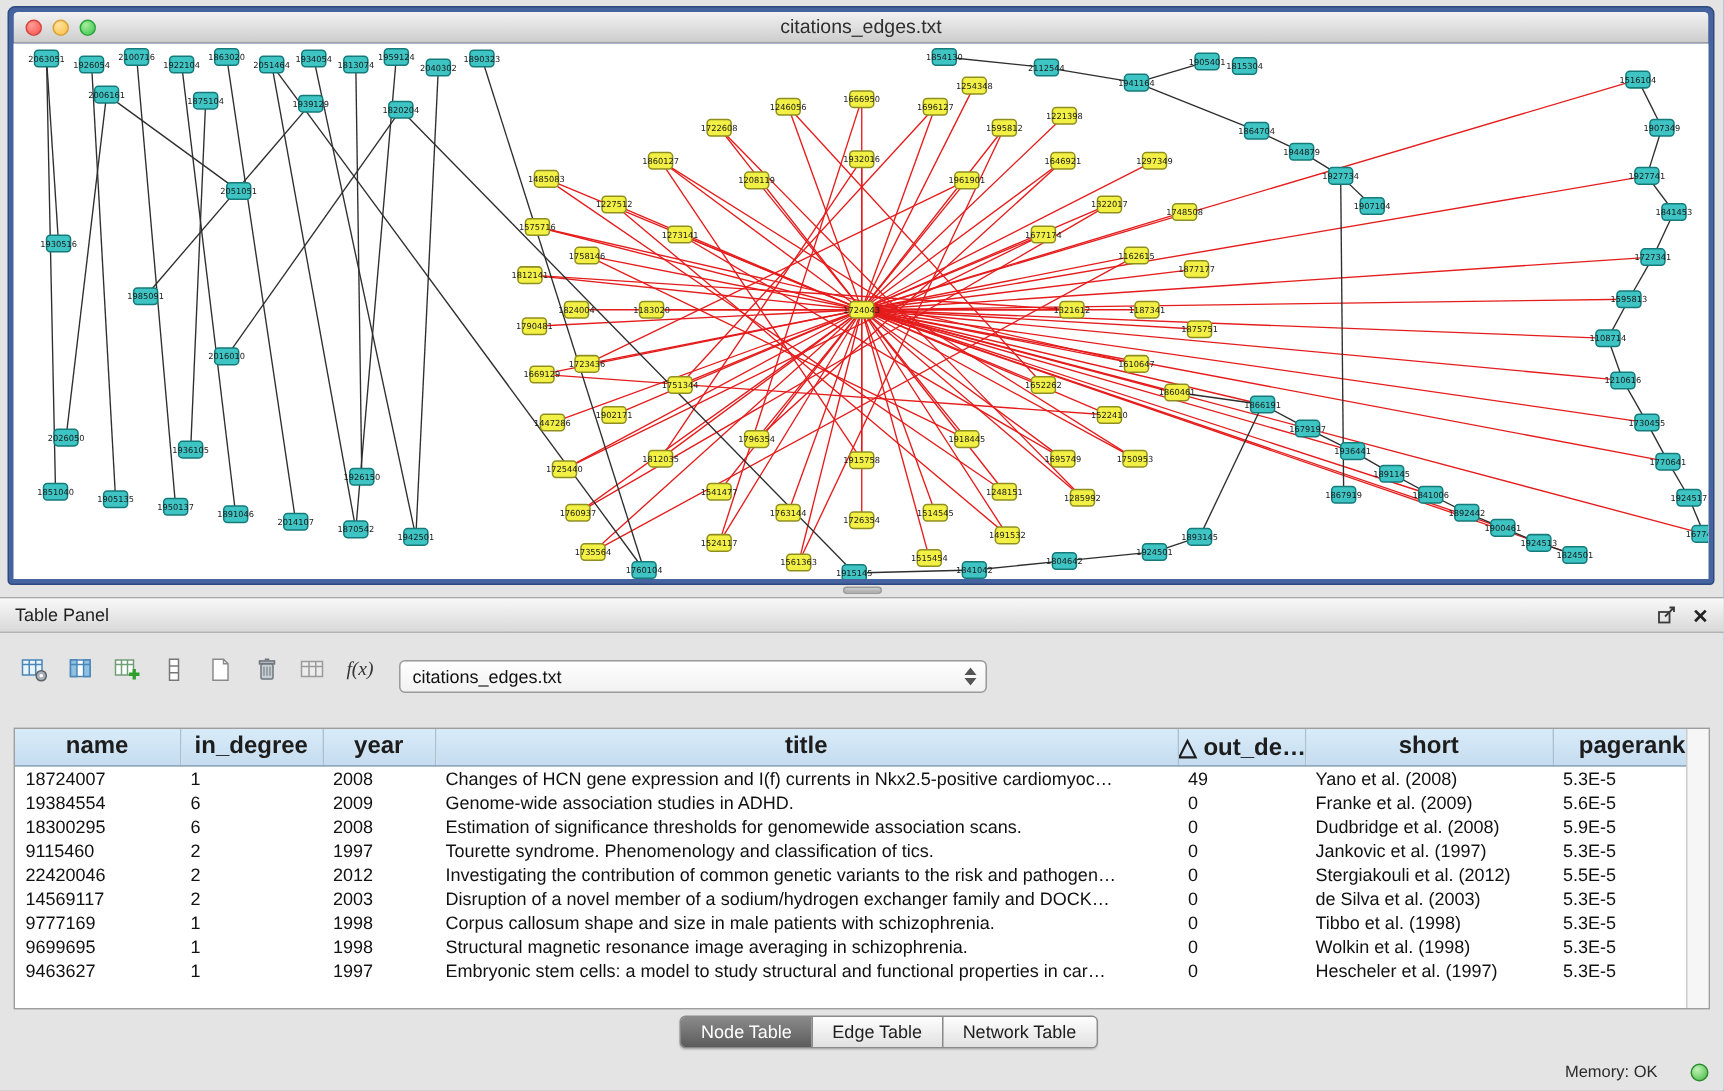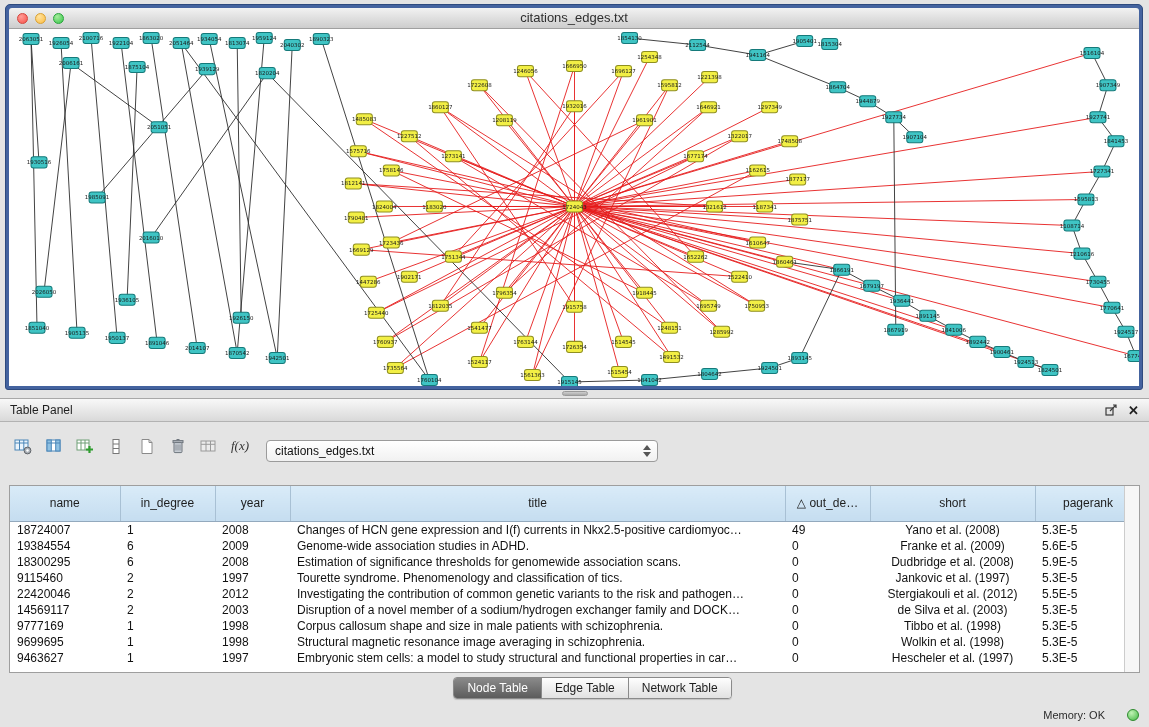--- a/index.html
+++ b/index.html
@@ -49,27 +49,27 @@
     background:linear-gradient(#ffffff,#f1f1f1); display:flex; align-items:center;
     font-size:12px; color:#111; padding-left:8px; position:relative; cursor:default; }
   .combo-arrows { position:absolute; right:6px; top:4px; display:flex; flex-direction:column; gap:2px; }
   .combo-arrows i { display:block; width:0; height:0; border-left:4px solid transparent; border-right:4px solid transparent; }
   .combo-arrows i.up   { border-bottom:5px solid #555; }
   .combo-arrows i.down { border-top:5px solid #555; }
 
   .table-wrap { position:absolute; left:9px; right:9px; top:86px; height:188px;
     background:#fff; border:1px solid #9e9e9e; overflow:hidden; }
   table { border-collapse:collapse; table-layout:fixed; width:1114px; }
-  th { height:35px; background:linear-gradient(var(--header-blue,#d9ebf8),#c5ddf0);
+  th { height:24px; background:linear-gradient(var(--header-blue,#d9ebf8),#c5ddf0);
     border-right:1px solid #a8c0d4; border-bottom:1px solid #93a9bd;
-    font-weight:normal; font-size:12px; color:#1d1d1d; text-align:center;
+    font-weight:bold; font-size:16px; color:#1d1d1d; text-align:center;
     overflow:hidden; white-space:nowrap; cursor:default; }
   td { height:16px; line-height:16px; font-size:12px; color:#111; padding:0 7px;
     overflow:hidden; white-space:nowrap; cursor:default; }
-  td:nth-child(6) { text-align:center; }
+  td:nth-child(6) { text-align:left; }
   .vscroll { position:absolute; right:0; top:0; bottom:0; width:15px;
     background:#f6f6f6; border-left:1px solid #cccccc; }
 
   .tabs { position:absolute; left:0; right:0; top:278px; display:flex; justify-content:center; }
   .seg { display:flex; border:1px solid #8a8a8a; border-radius:4px; overflow:hidden;
     box-shadow:0 1px 1px rgba(0,0,0,.15);margin-left:36px; }
   .seg button { height:20px; padding:0 13px; font-size:12px; border:none; cursor:default;
     background:linear-gradient(#fefefe,#e1e1e1); color:#1e1e1e; border-left:1px solid #8a8a8a;
     font-family:"Liberation Sans",sans-serif; }
   .seg button:first-child { border-left:none; }

